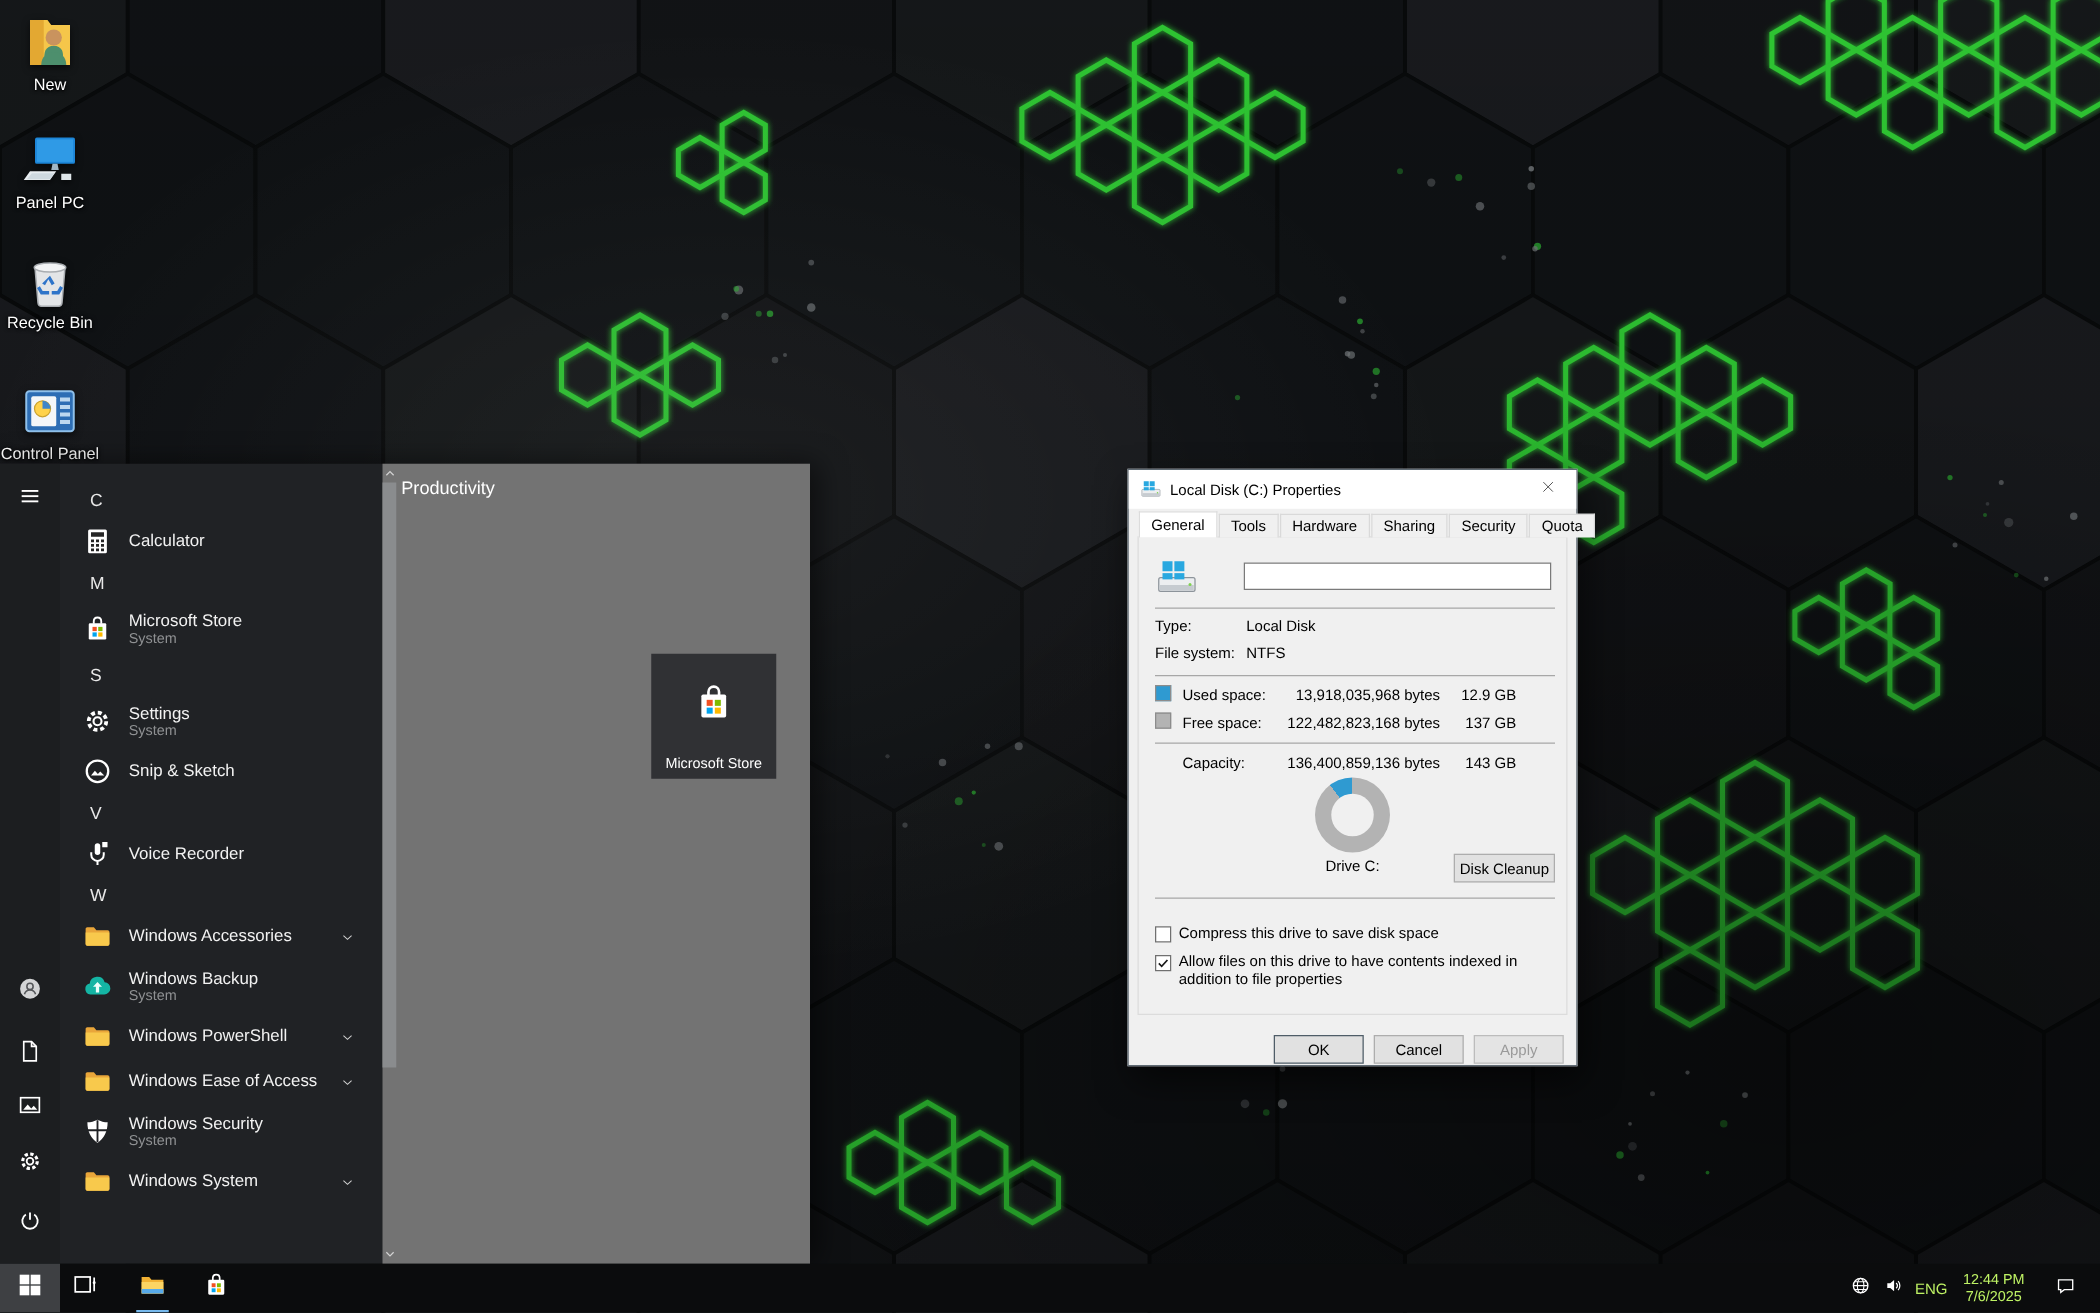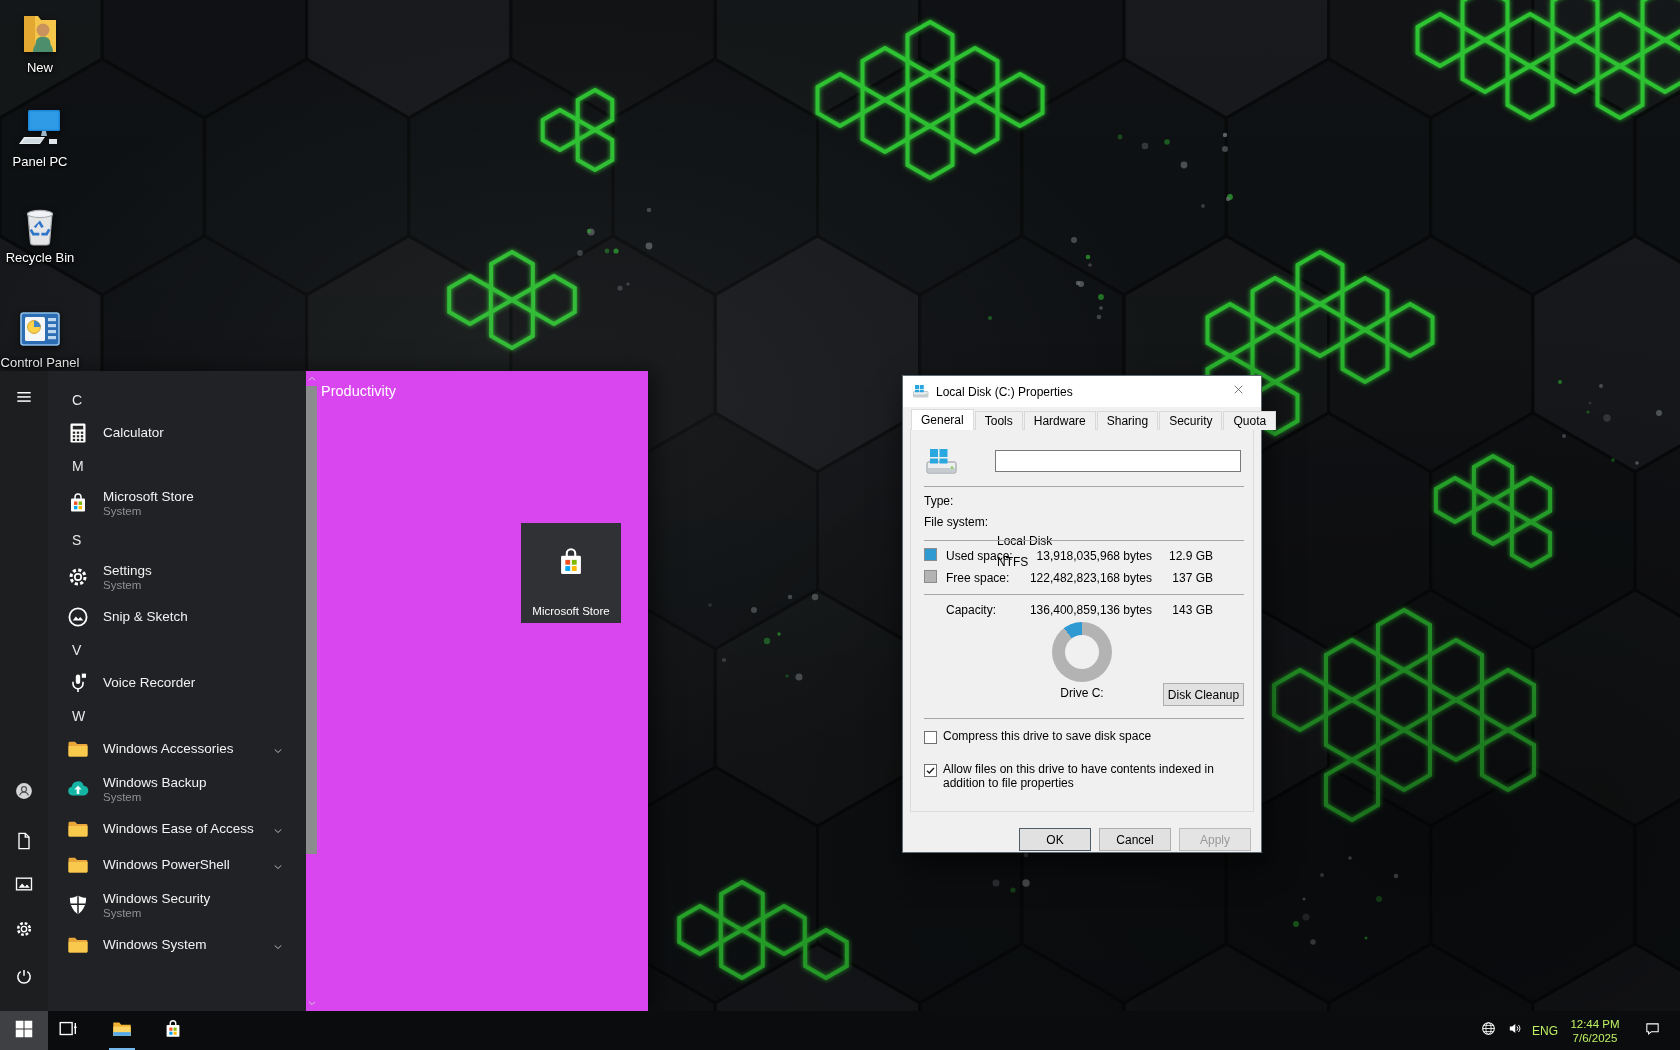--- a/index.html
+++ b/index.html
@@ -36,21 +36,21 @@
   .app-ic svg{width:24px;height:24px;}
   .app-txt{margin-left:13px;display:flex;flex-direction:column;justify-content:flex-end;}
   .app-label{font-size:13.5px;color:#f2f2f2;line-height:16px;white-space:nowrap;}
   .app-sub{font-size:11.5px;color:#8f9193;line-height:13px;}
   .app-chev{position:absolute;right:22px;top:50%;margin-top:-6px;width:12px;height:12px;}
   .app-chev svg{width:12px;height:12px;}
   #list-scrollbar{position:absolute;left:305px;top:0;width:13px;height:100%;z-index:3;}
   #scroll-up,#scroll-down{position:absolute;left:0;width:13px;height:13px;display:flex;align-items:center;justify-content:center;cursor:pointer;}
   #scroll-up{top:1px;} #scroll-down{bottom:2px;}
   #scroll-thumb{position:absolute;left:1px;top:15px;width:11px;height:468px;background:#8a8c8e;cursor:pointer;}
-  #tilearea{position:relative;flex:1;background:#d946ef;height:100%;}
+  #tilearea{position:relative;flex:1;background:#737373;height:100%;}
   #tile-group-title{position:absolute;left:15px;top:12px;font-size:14.5px;color:#fff;cursor:pointer;}
   .tile{position:absolute;left:215px;top:152px;width:100px;height:100px;background:#303134;cursor:pointer;
     display:flex;flex-direction:column;align-items:center;}
   .tile .tile-ic{margin-top:22px;width:34px;height:34px;}
   .tile .tile-ic svg{width:34px;height:34px;}
   .tile .tile-label{position:absolute;bottom:6px;width:100%;text-align:center;font-size:11.5px;color:#fff;}
 
   
   #dialog{position:absolute;left:902px;top:375px;width:360px;height:478px;background:#f0f0f0;
     border:1px solid #5f6a73;box-shadow:4px 12px 28px rgba(0,0,0,.6);font-size:12px;color:#000;}
@@ -64,21 +64,21 @@
     margin-right:1px;font-size:12px;cursor:pointer;}
   .tab.active{background:#fff;height:21px;line-height:20px;border-color:#dcdcdc;}
   #dlg-page{position:absolute;left:7px;right:7px;top:53px;bottom:40px;background:#f0f0f0;border:1px solid #dcdcdc;}
   .pg{position:absolute;font-size:12px;}
   .sep{position:absolute;left:13px;right:9px;height:0;border-top:1px solid #a7a7a7;}
   #drive-big-icon{left:13px;top:17px;width:34px;height:30px;}
   #drive-big-icon svg{width:34px;height:30px;}
   #label-input{position:absolute;left:84px;top:20px;right:12px;height:22px;border:1px solid #7a7a7a;background:#fff;
     font-size:12px;padding:0 4px;outline:none;font-family:inherit;}
   .fld-label{left:13px;}
-  .fld-value{left:86px;margin-top:40px;}
+  .fld-value{left:86px;}
   .legend-sq{position:absolute;left:13px;width:13px;height:13px;border:1px solid #8c8c8c;}
   .sp-label{left:35px;}
   .sp-bytes{right:101px;text-align:right;}
   .sp-gb{right:40px;width:55px;text-align:right;}
   #donut{position:absolute;left:141px;top:192px;width:60px;height:60px;border-radius:50%;}
   #donut-hole{position:absolute;left:13px;top:13px;width:34px;height:34px;border-radius:50%;background:#f0f0f0;}
   #drive-c{left:131px;top:256px;width:80px;text-align:center;}
   #cleanup-btn{position:absolute;left:252px;top:253px;width:81px;height:23px;background:#e1e1e1;border:1px solid #adadad;
     font-size:12px;font-family:inherit;cursor:pointer;padding:0;}
   .cbrow{position:absolute;left:13px;right:10px;display:flex;cursor:pointer;}
@@ -599,33 +599,33 @@
             <span class="app-label">Windows Backup</span>
             <span class="app-sub">System</span>
           </span>
         </div>
         <div class="app-row h36">
           <span class="app-ic"><svg viewBox="0 0 24 24">
               <path d="M2.5 6c0-.7.6-1.3 1.3-1.3h5.3l2 2.4h9.1c.7 0 1.3.6 1.3 1.3v9.8c0 .7-.6 1.3-1.3 1.3H3.8c-.7 0-1.3-.6-1.3-1.3z" fill="#e9a63a"></path>
               <path d="M2.5 9h19v9.2c0 .7-.6 1.3-1.3 1.3H3.8c-.7 0-1.3-.6-1.3-1.3z" fill="#f8c94c"></path>
             </svg></span>
           <span class="app-txt">
-            <span class="app-label">Windows Ease of Access</span>
+            <span class="app-label">Windows PowerShell</span>
           </span>
           <span class="app-chev"><svg viewBox="0 0 24 24">
               <path d="M5.5 9l6.5 6 6.5-6" fill="none" stroke="#cfcfcf" stroke-width="1.7"></path>
             </svg></span>
         </div>
         <div class="app-row h36">
           <span class="app-ic"><svg viewBox="0 0 24 24">
               <path d="M2.5 6c0-.7.6-1.3 1.3-1.3h5.3l2 2.4h9.1c.7 0 1.3.6 1.3 1.3v9.8c0 .7-.6 1.3-1.3 1.3H3.8c-.7 0-1.3-.6-1.3-1.3z" fill="#e9a63a"></path>
               <path d="M2.5 9h19v9.2c0 .7-.6 1.3-1.3 1.3H3.8c-.7 0-1.3-.6-1.3-1.3z" fill="#f8c94c"></path>
             </svg></span>
           <span class="app-txt">
-            <span class="app-label">Windows PowerShell</span>
+            <span class="app-label">Windows Ease of Access</span>
           </span>
           <span class="app-chev"><svg viewBox="0 0 24 24">
               <path d="M5.5 9l6.5 6 6.5-6" fill="none" stroke="#cfcfcf" stroke-width="1.7"></path>
             </svg></span>
         </div>
         <div class="app-row h44">
           <span class="app-ic"><svg viewBox="0 0 24 24">
               <path d="M12 2.7c2.6 1.3 5.4 2 8.1 2.1 0 7.3-2.7 12.8-8.1 16.5-5.4-3.7-8.1-9.2-8.1-16.5 2.7-.1 5.5-.8 8.1-2.1z" fill="#fff"></path>
               <path d="M12 3.2v17.6M4.4 11.2h15.2" stroke="#202225" stroke-width="1.5"></path>
             </svg></span>
@@ -756,21 +756,21 @@
       <span class="pg sp-gb" style="top:173px">143 GB</span>
 
       <div id="donut" style="background: conic-gradient(rgb(179, 179, 179) 0deg, rgb(179, 179, 179) 323.28deg, rgb(47, 154, 209) 323.28deg, rgb(47, 154, 209) 360deg);">
           <div id="donut-hole"></div>
         </div>
       <span class="pg" id="drive-c">Drive C:</span>
       <button id="cleanup-btn">Disk Cleanup</button>
 
       <div class="sep" style="top:288px"></div>
 
-      <div class="cbrow" id="cb-compress" style="top:300px">
+      <div class="cbrow" id="cb-compress" style="top:310px">
         <span class="cbbox">
           
         </span>
         <span class="cblabel">Compress this drive to save disk space</span>
       </div>
       <div class="cbrow checked" id="cb-index" style="top:333px">
         <span class="cbbox">
           <svg viewBox="0 0 24 24">
               <path d="M4.5 12.5l5 5L19.5 6.5" fill="none" stroke="#1a1a1a" stroke-width="3"></path>
             </svg>

